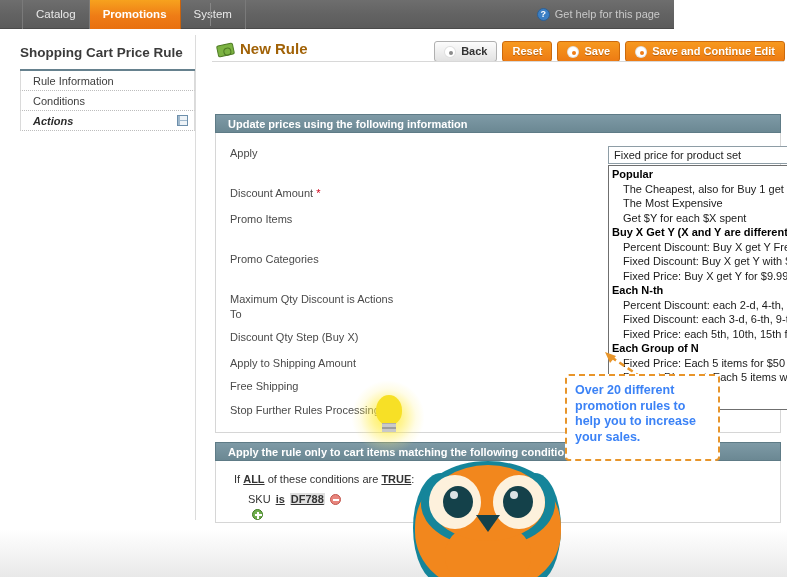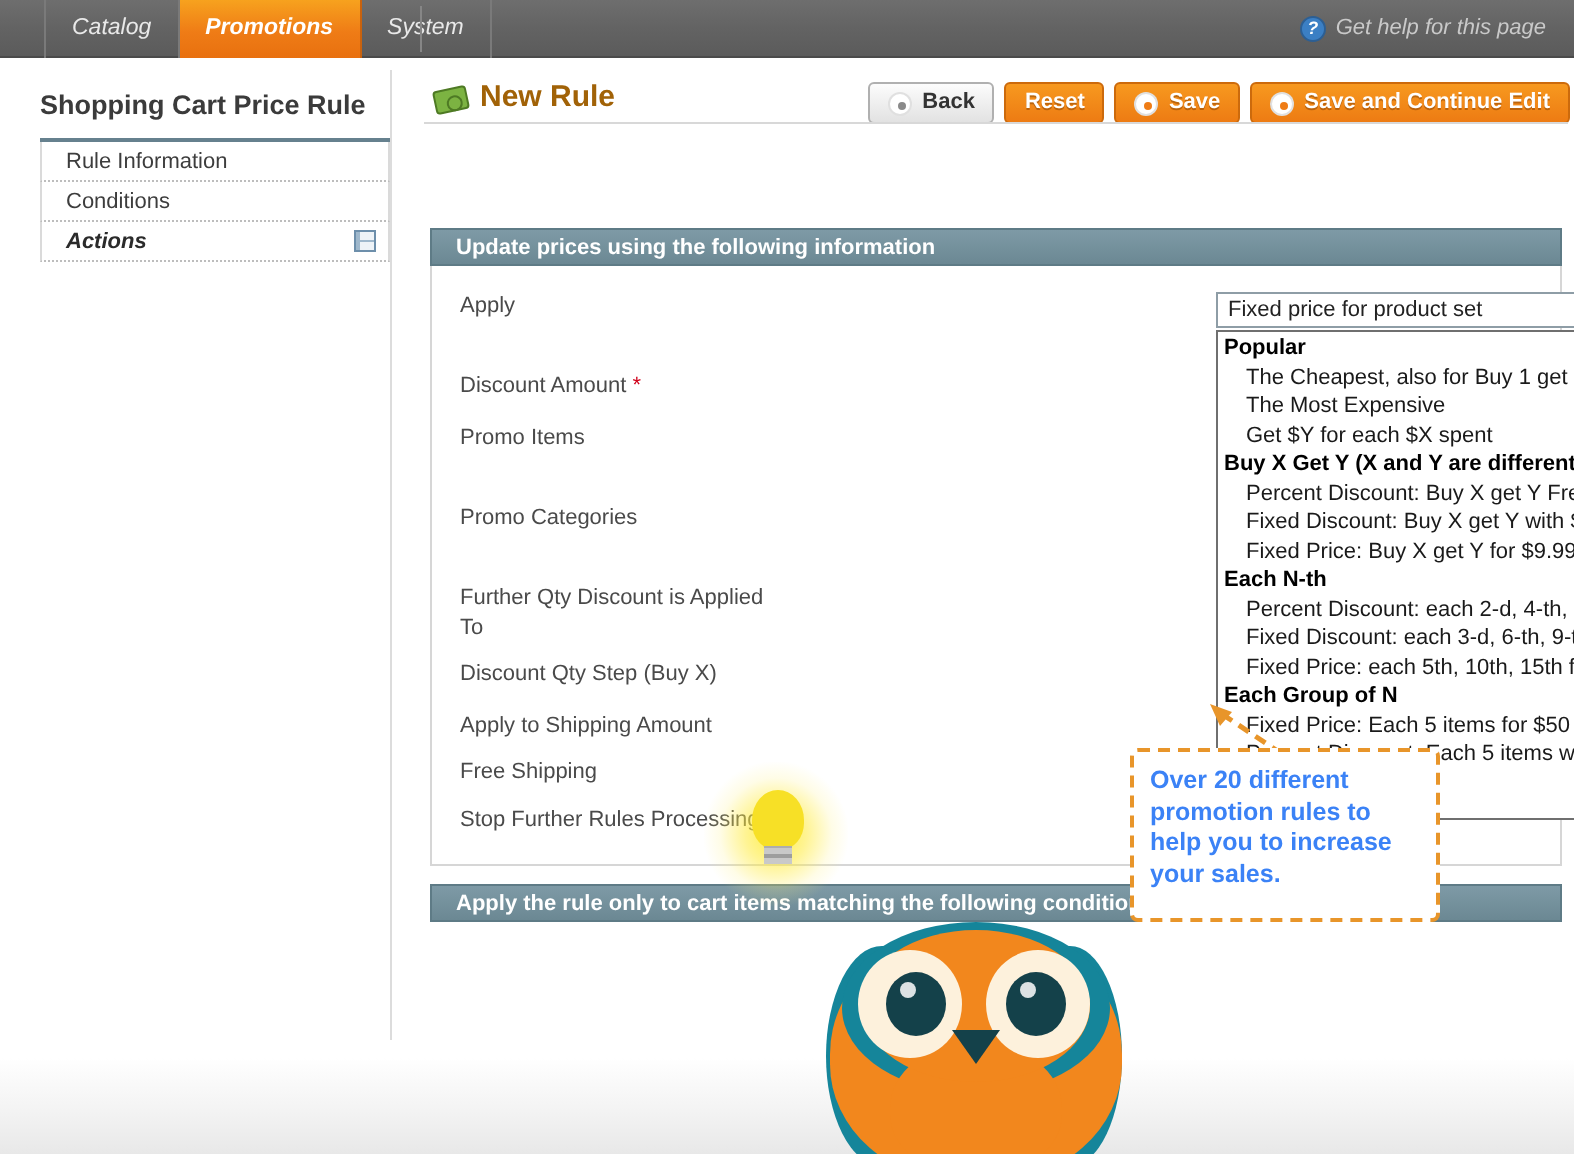--- a/index.html
+++ b/index.html
@@ -8,24 +8,23 @@
     width: 787px; height: 577px;
     font-family: "Liberation Sans", sans-serif;
     font-size: 11px;
     color: #2f2f2f;
     background: #ffffff;
     position: relative;
     overflow: hidden;
   }
   
   .topnav {
-    position:absolute; left:0; top:0; width:787px; height:29px;
+    position:absolute; left:0; top:0; width:674px; height:29px;
     background: linear-gradient(to bottom, #6e6e6e 0%, #636363 50%, #5b5b5b 100%);
     border-bottom: 1px solid #4a4a4a;
-    font-style: italic;
   }
   .nav-items { position:absolute; left:22px; top:0; height:29px; display:flex; }
   .nav-item {
     height:29px; line-height:29px; padding:0 13px;
     color:#e9e9e9; font-size:11.5px; cursor:pointer;
     border-right:1px solid #7a7a7a;
   }
   .nav-item:first-child { border-left:1px solid #7a7a7a; }
   .nav-item.active {
     background: linear-gradient(to bottom, #f7a21e 0%, #ef7c16 55%, #e8700f 100%);
@@ -306,21 +305,21 @@
 
     <div class="sec-bar one">Update prices using the following information</div>
     <div class="panel one"></div>
 
     <div class="form-label" style="top:118px">Apply</div>
     <div class="form-label" style="top:158px">
       <span>Discount Amount</span><span class="req">&nbsp;*</span>
     </div>
     <div class="form-label" style="top:184px">Promo Items</div>
     <div class="form-label" style="top:224px">Promo Categories</div>
-    <div class="form-label" style="top:264px">Further Qty Discount is Applied</div>
+    <div class="form-label" style="top:264px">Maximum Qty Discount is Actions</div>
     <div class="form-label" style="top:279px">To</div>
     <div class="form-label" style="top:302px">Discount Qty Step (Buy X)</div>
     <div class="form-label" style="top:328px">Apply to Shipping Amount</div>
     <div class="form-label" style="top:351px">Free Shipping</div>
     <div class="form-label" style="top:375px">Stop Further Rules Processing</div>
 
     <div class="sel-box">
       <span>Fixed price for product set</span>
       
     </div>
@@ -342,20 +341,35 @@
           <div class="lb-group">Each Group of N</div>
           <div class="lb-opt">Fixed Price: Each 5 items for $50</div>
           <div class="lb-opt">Percent Discount: Each 5 items with 10% off</div>
           <div class="lb-group">All products after N</div>
           <div class="lb-opt">Percent Discount</div>
         </div>
 
     </div>
 
     <div class="sec-bar two">Apply the rule only to cart items matching the following conditions (leave b</div>
+    <div class="panel two">
+      <div class="cond-line">
+        <span>If</span>
+        <u>ALL</u>
+        <span>of these conditions are</span>
+        <u>TRUE</u><span>:</span>
+      </div>
+      <div class="cond-row">
+        <span>SKU</span>
+        <u>is</u>
+        <span class="cond-val">DF788</span>
+        <span class="del-ico"></span>
+      </div>
+      <div class="add-ico"></div>
+    </div>
 
   </div>
 
   <div class="bulb">
     <div class="rays"></div>
     <div class="glass"></div>
     <div class="base">
         <i></i>
       </div>
   </div>

